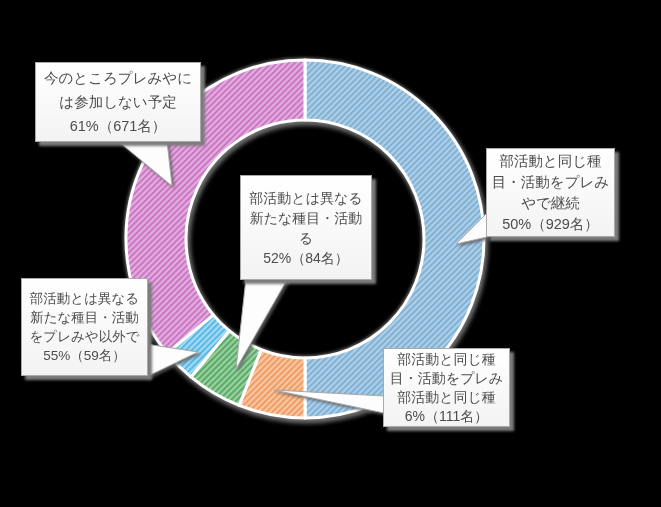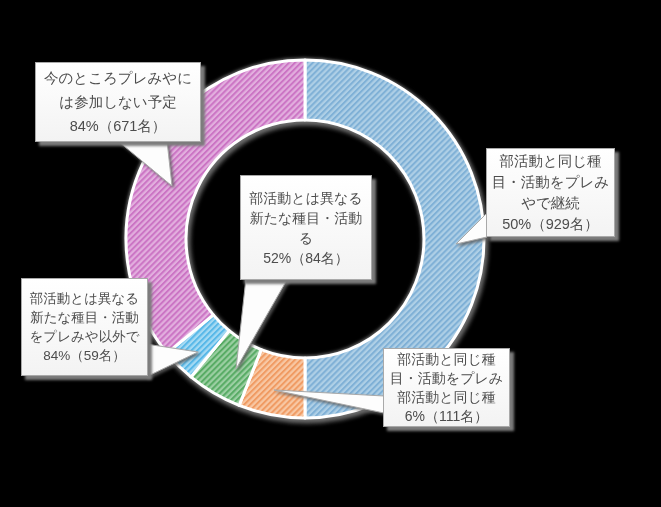--- a/index.html
+++ b/index.html
@@ -60,39 +60,39 @@
       <polygon points="118,141 167,141 172,186" class="tail"></polygon>
       <polygon points="487,213 487,237 456,244" class="tail"></polygon>
       <polygon points="246,278 288,278 236,369" class="tail"></polygon>
       <polygon points="146,344 146,377 198,352" class="tail"></polygon>
       <polygon points="384,396 384,413 274,390" class="tail"></polygon>
     </svg>
   <div id="callouts">
       <div class="callout" style="left: 35px; top: 62px; width: 166px; height: 80px; font-size: 14.5px; line-height: 24px; color: rgb(77, 77, 77);">
         <div class="callout-line">今のところプレみやに</div>
         <div class="callout-line">は参加しない予定</div>
-        <div class="callout-line">84%（671名）</div>
+        <div class="callout-line">61%（671名）</div>
       </div>
       <div class="callout" style="left: 486px; top: 148px; width: 129px; height: 89px; font-size: 14.5px; line-height: 21px; color: rgb(77, 77, 77);">
         <div class="callout-line">部活動と同じ種</div>
         <div class="callout-line">目・活動をプレみ</div>
         <div class="callout-line">やで継続</div>
         <div class="callout-line">50%（929名）</div>
       </div>
       <div class="callout" style="left: 240px; top: 175px; width: 132px; height: 105px; font-size: 14px; line-height: 20px; color: rgb(77, 77, 77);">
         <div class="callout-line">部活動とは異なる</div>
         <div class="callout-line">新たな種目・活動</div>
         <div class="callout-line">る</div>
         <div class="callout-line">52%（84名）</div>
       </div>
       <div class="callout" style="left: 21px; top: 278px; width: 127px; height: 98px; font-size: 13.5px; line-height: 19px; color: rgb(77, 77, 77);">
         <div class="callout-line">部活動とは異なる</div>
         <div class="callout-line">新たな種目・活動</div>
         <div class="callout-line">をプレみや以外で</div>
-        <div class="callout-line">84%（59名）</div>
+        <div class="callout-line">55%（59名）</div>
       </div>
       <div class="callout" style="left: 383px; top: 348px; width: 127px; height: 79px; font-size: 14px; line-height: 19px; color: rgb(77, 77, 77);">
         <div class="callout-line">部活動と同じ種</div>
         <div class="callout-line">目・活動をプレみ</div>
         <div class="callout-line">部活動と同じ種</div>
         <div class="callout-line">6%（111名）</div>
       </div>
     </div>
 </div>
 

